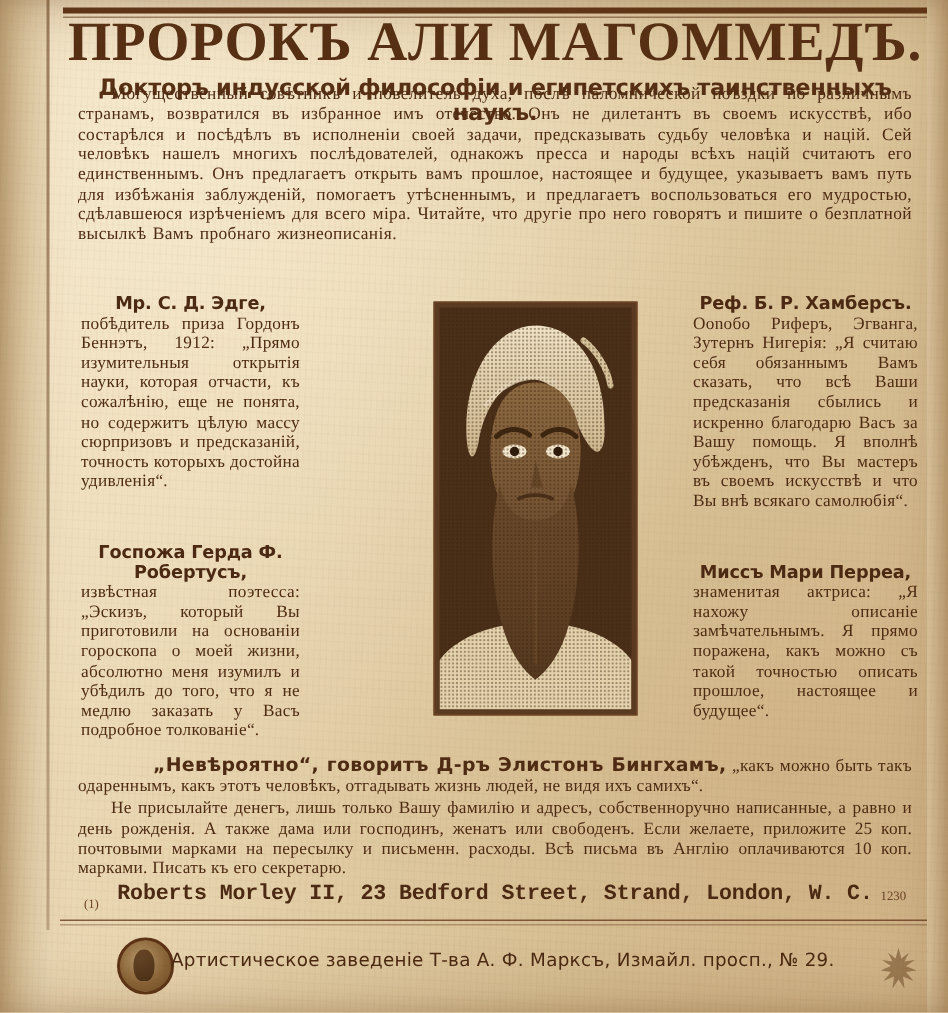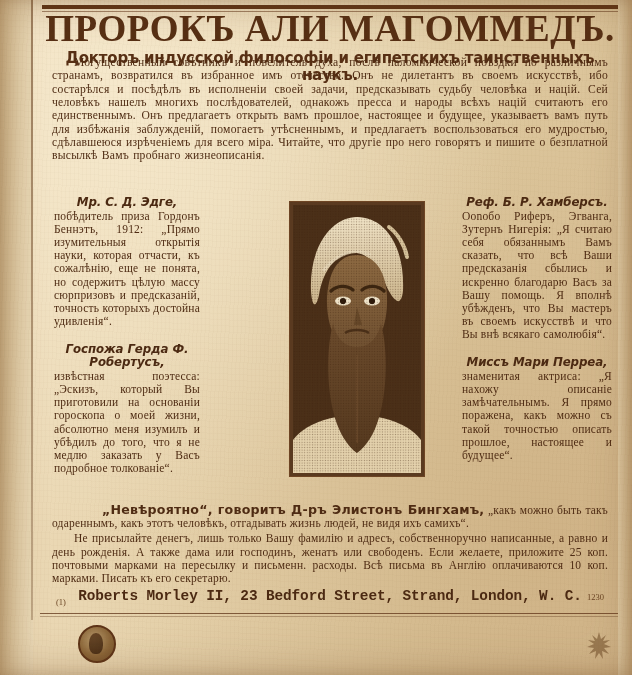--- a/index.html
+++ b/index.html
@@ -59,23 +59,23 @@
   .intro .ind{display:inline-block;width:22px;}
 
   
   .colL{position:absolute;left:14px;top:196px;width:146px;
     font-size:11.5px;line-height:13.1px;text-align:justify;
     letter-spacing:.2px;color:#4e2b13;}
   .colR{position:absolute;left:422px;top:196px;width:150px;
     font-size:11.5px;line-height:13.1px;text-align:justify;
     letter-spacing:.2px;color:#4e2b13;}
   .tname{font-weight:700;font-family:"DejaVu Sans",sans-serif;
-    font-size:11.8px;letter-spacing:-.1px;color:#4b2912;font-style:italic;}
+    font-size:11.8px;letter-spacing:-.1px;color:#4b2912;}
   .blk{margin-bottom:9px;}
-  .blk.second{margin-top:15px;}
+  .blk.second{margin-top:34px;}
   .ctr{text-align:center;display:block;margin-bottom:1px;}
 
   
   .portrait{position:absolute;left:249px;top:201px;width:134px;height:274px;
     border:1px solid #6d4423;
     background:#5a3a20;overflow:hidden;}
   .portrait .inner{position:absolute;inset:3px;overflow:hidden;background:#4a2f18;}
   .halftone{position:absolute;inset:0;opacity:.55;pointer-events:none;
     background-image:radial-gradient(rgba(60,32,12,.75) 0.6px, rgba(0,0,0,0) 0.9px);
     background-size:2.6px 2.6px;}
@@ -192,20 +192,21 @@
     </div>
 
     <div class="addr">Roberts Morley II, 23 Bedford Street, Strand, London, W. C.</div>
     <div class="pnum">(1)</div>
     <div class="code">1230</div>
 
     <div class="rule-bot"></div>
     <div class="rule-bot2"></div>
 
     <div class="seal"></div>
+    <div class="imprint">Артистическое заведеніе Т-ва А. Ф. Марксъ, Измайл. просп., № 29.</div>
     <svg class="crest" viewBox="0 0 30 36">
       <g fill="#6d4a26">
         <circle cx="15" cy="18" r="5"></circle>
         <path d="M15 4 L17 11 L22 7 L19 13 L26 12 L20 16 L27 19 L20 20 L25 26 L18 23 L19 31 L15 25 L11 31 L12 23 L5 26 L10 20 L3 19 L10 16 L4 12 L11 13 L8 7 L13 11 Z"></path>
       </g>
     </svg>
 
   </div>
 
   <div class="grain"></div>

